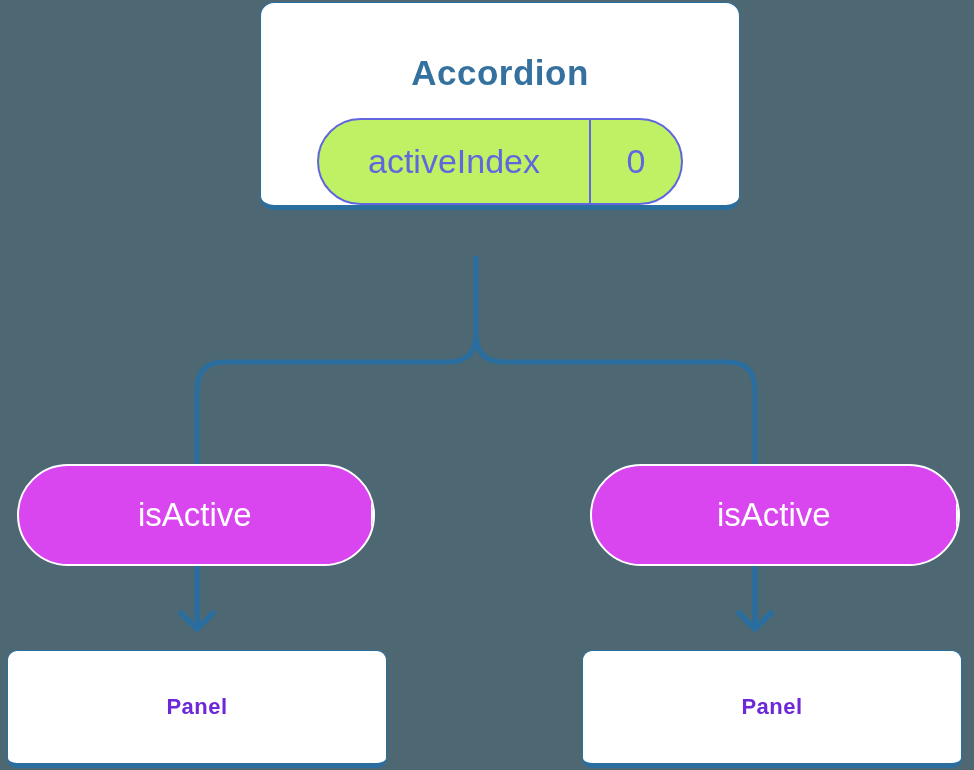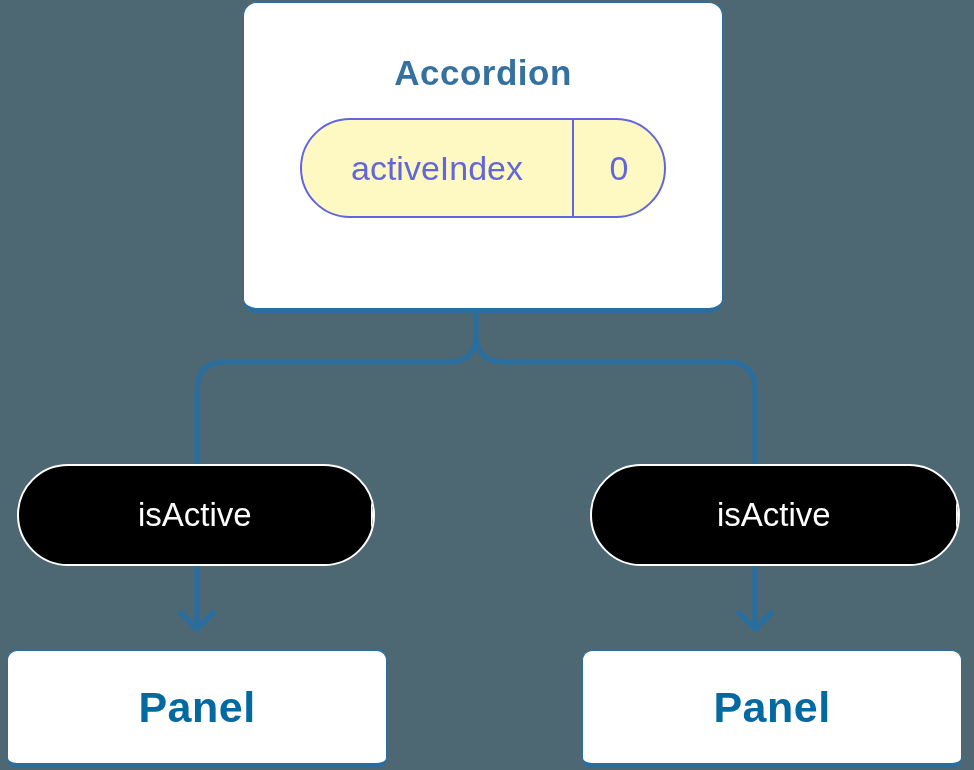--- a/index.html
+++ b/index.html
@@ -23,46 +23,47 @@
   }
   .card {
     position: absolute;
     background: #ffffff;
     border: 1.5px solid #2a6e9f;
     border-bottom: 5px solid #2a6e9f;
     box-sizing: border-box;
     z-index: 1;
   }
   .accordion-card {
-    left: 243px;
+    left: 260px;
     top: 2px;
     width: 480px;
-    height: 311px;
+    height: 208px;
     border-radius: 14px;
     display: flex;
     flex-direction: column;
     align-items: center;
+    justify-content: center;
   }
   .card-title {
     margin-top: 50px;
     height: 40px;
     line-height: 40px;
     font-size: 35px;
     font-weight: bold;
     color: #35719f;
     letter-spacing: 0.5px;
   }
   .state-pill {
     margin-top: 25px;
     width: 366px;
     height: 100px;
     box-sizing: border-box;
     border: 2px solid #6166de;
     border-radius: 50px;
-    background: #fef9c3;
+    background: #bef264;
     display: flex;
     align-items: stretch;
     overflow: hidden;
   }
   .state-pill .pill-label {
     flex: 1;
     display: flex;
     align-items: center;
     justify-content: center;
     font-size: 34px;
@@ -78,21 +79,21 @@
     align-items: center;
     justify-content: center;
     font-size: 34px;
     color: #6166de;
   }
   .prop-pill {
     position: absolute;
     top: 464px;
     height: 102px;
     box-sizing: border-box;
-    background: #000000;
+    background: #d946ef;
     border: 2.5px solid #ffffff;
     border-radius: 52px;
     display: flex;
     align-items: stretch;
     overflow: hidden;
     z-index: 1;
   }
   .prop-pill .pill-label {
     flex: 1;
     display: flex;
@@ -121,23 +122,23 @@
     width: 380px;
     height: 118px;
     border-radius: 10px;
     display: flex;
     align-items: center;
     justify-content: center;
   }
   .panel-card.panel-left  { left: 7px; }
   .panel-card.panel-right { left: 582px; }
   .panel-title {
-    font-size: 43px;
+    font-size: 22px;
     font-weight: bold;
-    color: #0369a1;
+    color: #6d28d9;
     letter-spacing: 0.5px;
   }
 </style>
 </head>
 <body>
 
 <div class="stage">
 
   <svg class="connectors" width="974" height="770" viewBox="0 0 974 770">
 

